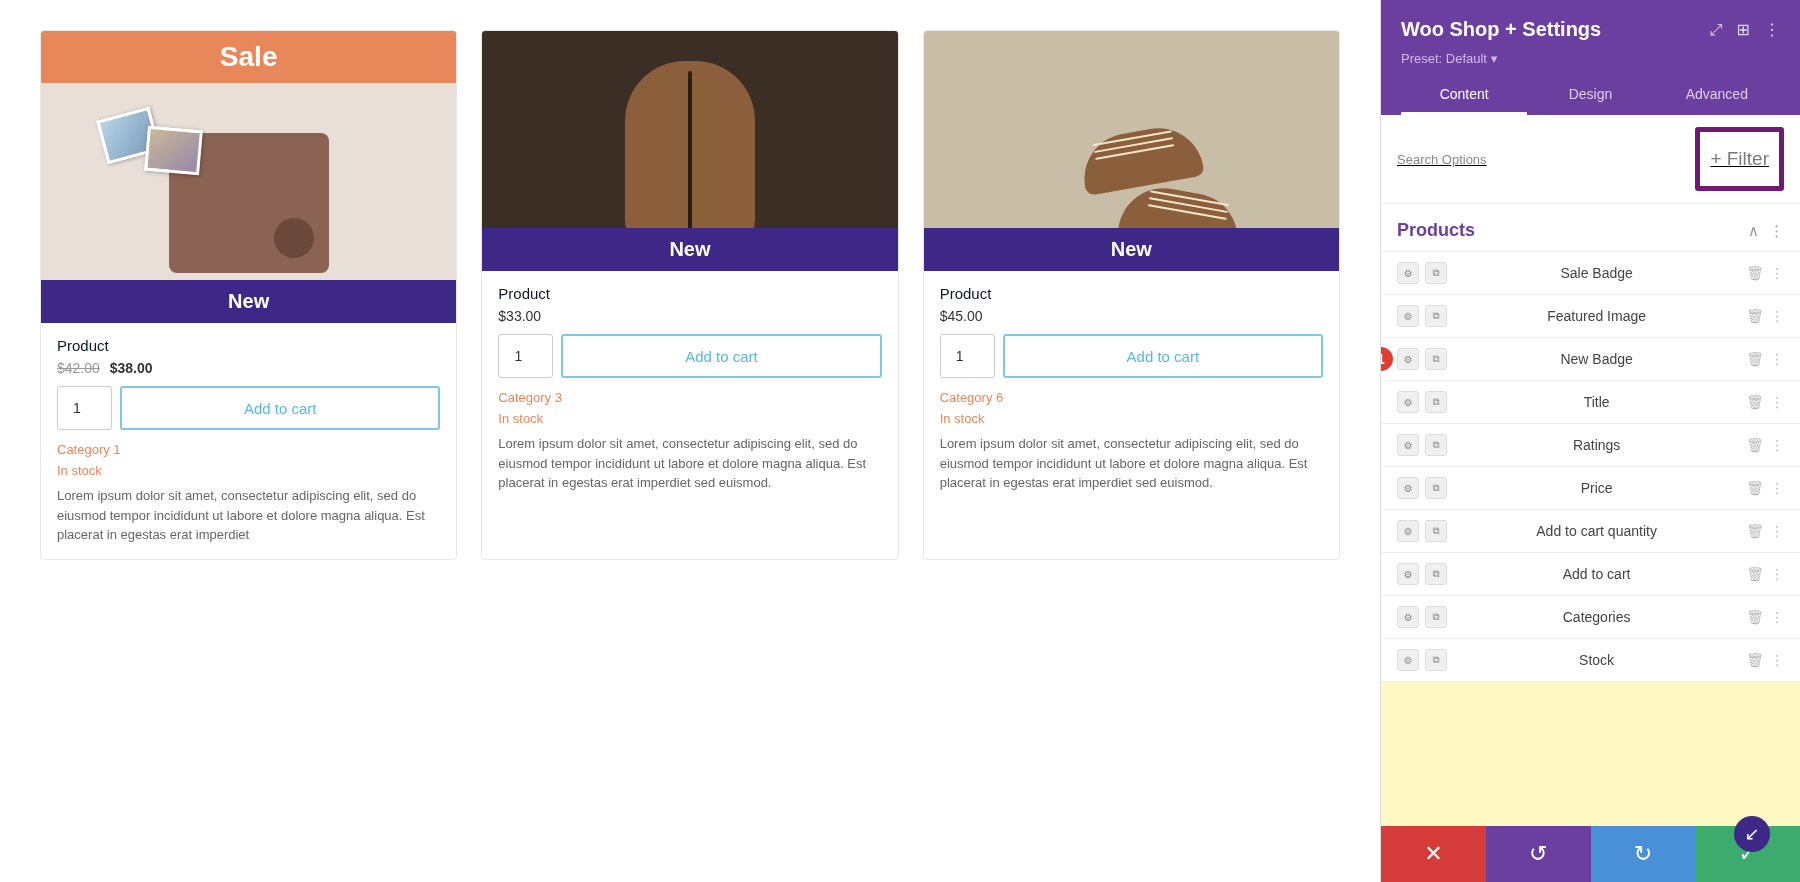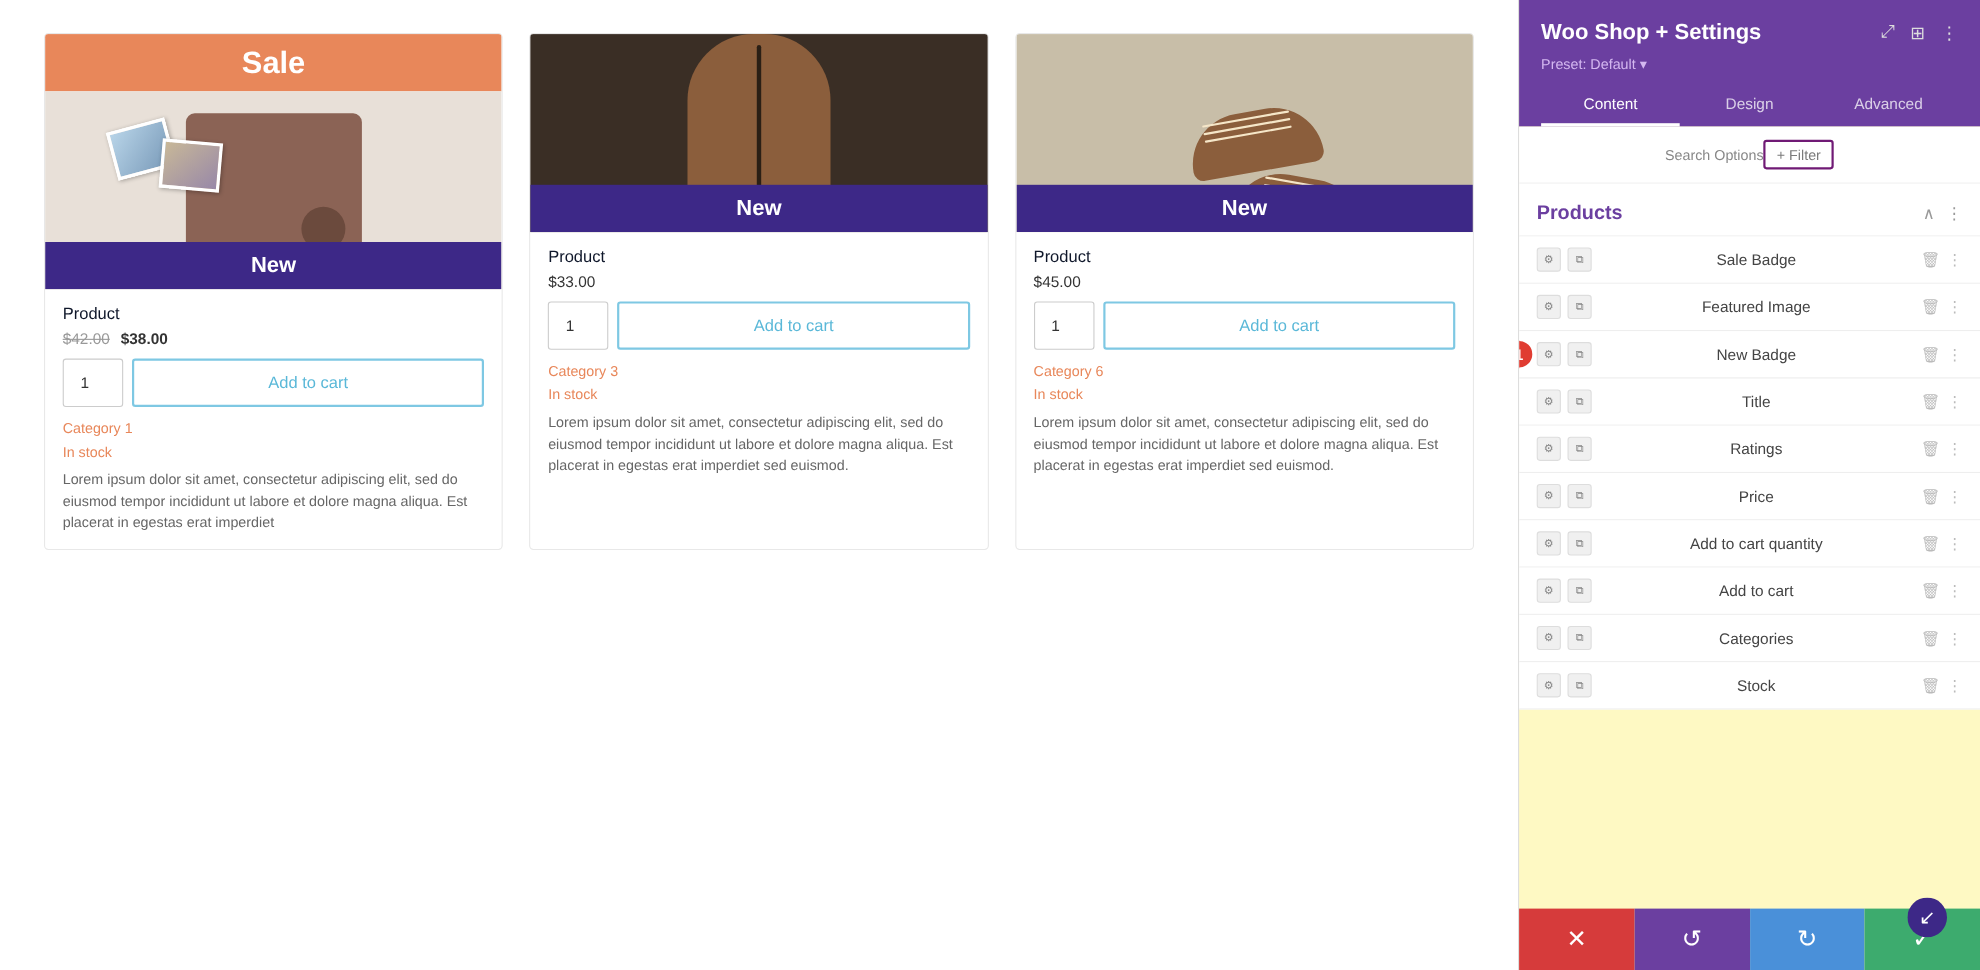--- a/index.html
+++ b/index.html
@@ -32,21 +32,21 @@
       width: 100%;
       padding: 10px;
       text-align: center;
       font-size: 28px;
       font-weight: 600;
       color: #fff;
     }
     .badge-sale { background: #e8875a; }
     .product-image {
       width: 100%;
-      height: 180px;
+      height: 240px;
       background: #ddd;
       display: flex;
       align-items: center;
       justify-content: center;
       position: relative;
       overflow: hidden;
     }
     
     .img-camera {
       background: #e8e0d8;
@@ -271,38 +271,39 @@
     .panel-body {
       flex: 1;
       overflow-y: auto;
       background: #f8f8f8;
     }
 
     
     .search-options-bar {
       display: flex;
       align-items: center;
-      justify-content: center;
+      justify-content: space-between;
       padding: 12px 16px;
       background: #fff;
       border-bottom: 1px solid #eee;
+      text-decoration: underline;
     }
     .search-options-label {
       color: #888;
       font-size: 13px;
     }
     .filter-btn {
       display: flex;
       align-items: center;
       gap: 4px;
       color: #7b7b7b;
-      font-size: 13px;
-      cursor: pointer;
-      border: 2px solid #701a75;
-      padding: 4px 10px;
+      font-size: 19px;
+      cursor: pointer;
+      border: 5px solid #701a75;
+      padding: 16px 10px;
       border-radius: 3px;
       background: #fff;
     }
 
     
     .section-header {
       display: flex;
       align-items: center;
       justify-content: space-between;
       padding: 16px 16px 10px;

